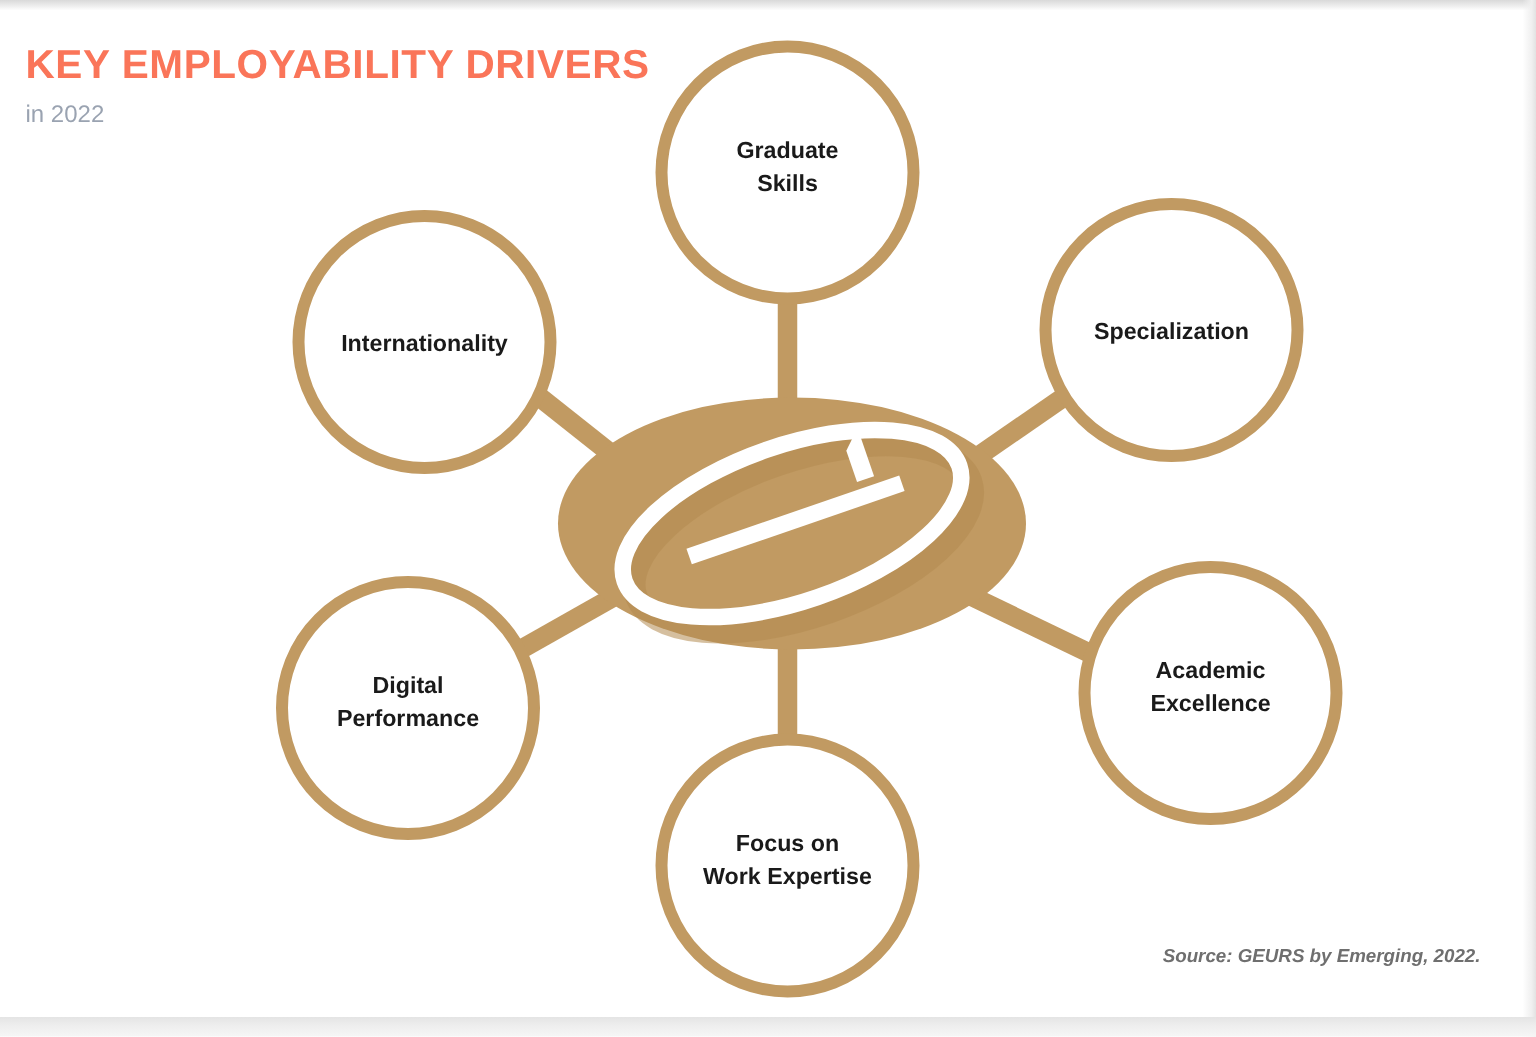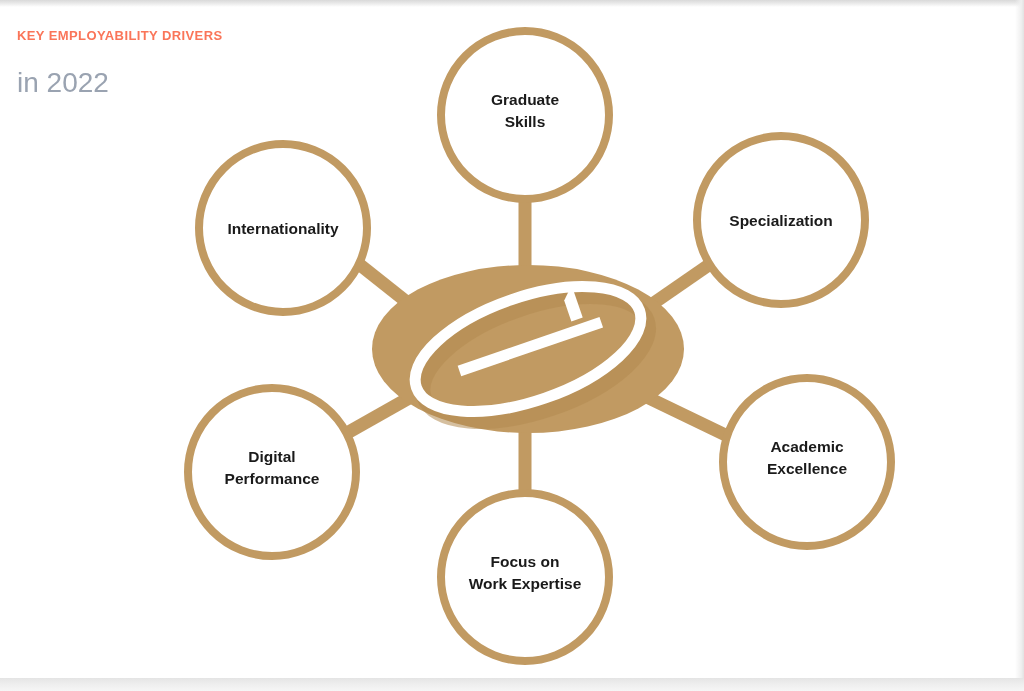--- a/index.html
+++ b/index.html
@@ -56,33 +56,33 @@
 
   
   .title-block {
     position: absolute;
     left: 17px;
     top: 22px;
   }
   .title-main {
     font-family: "Liberation Sans", sans-serif;
     font-weight: bold;
-    font-size: 13px;
+    font-size: 27px;
     letter-spacing: 0.4px;
     color: #fa7559;
     line-height: 1.05;
     white-space: nowrap;
   }
   .title-sub {
     font-family: "Liberation Sans", sans-serif;
     font-weight: normal;
-    font-size: 28px;
+    font-size: 16px;
     color: #9aa3b1;
     line-height: 1.25;
-    margin-top: 22px;
+    margin-top: 10px;
     white-space: nowrap;
   }
 
   
   .source-note {
     position: absolute;
     right: 28px;
     top: 623px;
     font-family: "Liberation Sans", sans-serif;
     font-style: italic;
@@ -187,19 +187,20 @@
         </g>
 
         <g>
           <circle cx="283" cy="221" r="84" fill="#FFFFFF" stroke="#C19A62" stroke-width="8"></circle>
           <text class="node-label" x="283" y="227" text-anchor="middle">Internationality</text>
         </g>
 
       </svg>
     </div>
 
+    <div class="source-note">Source: GEURS by Emerging, 2022.</div>
 
   </div>
 
   <div class="chrome-right"></div>
   <div class="chrome-bottom"></div>
 
 </div>
 
 </body></html>

